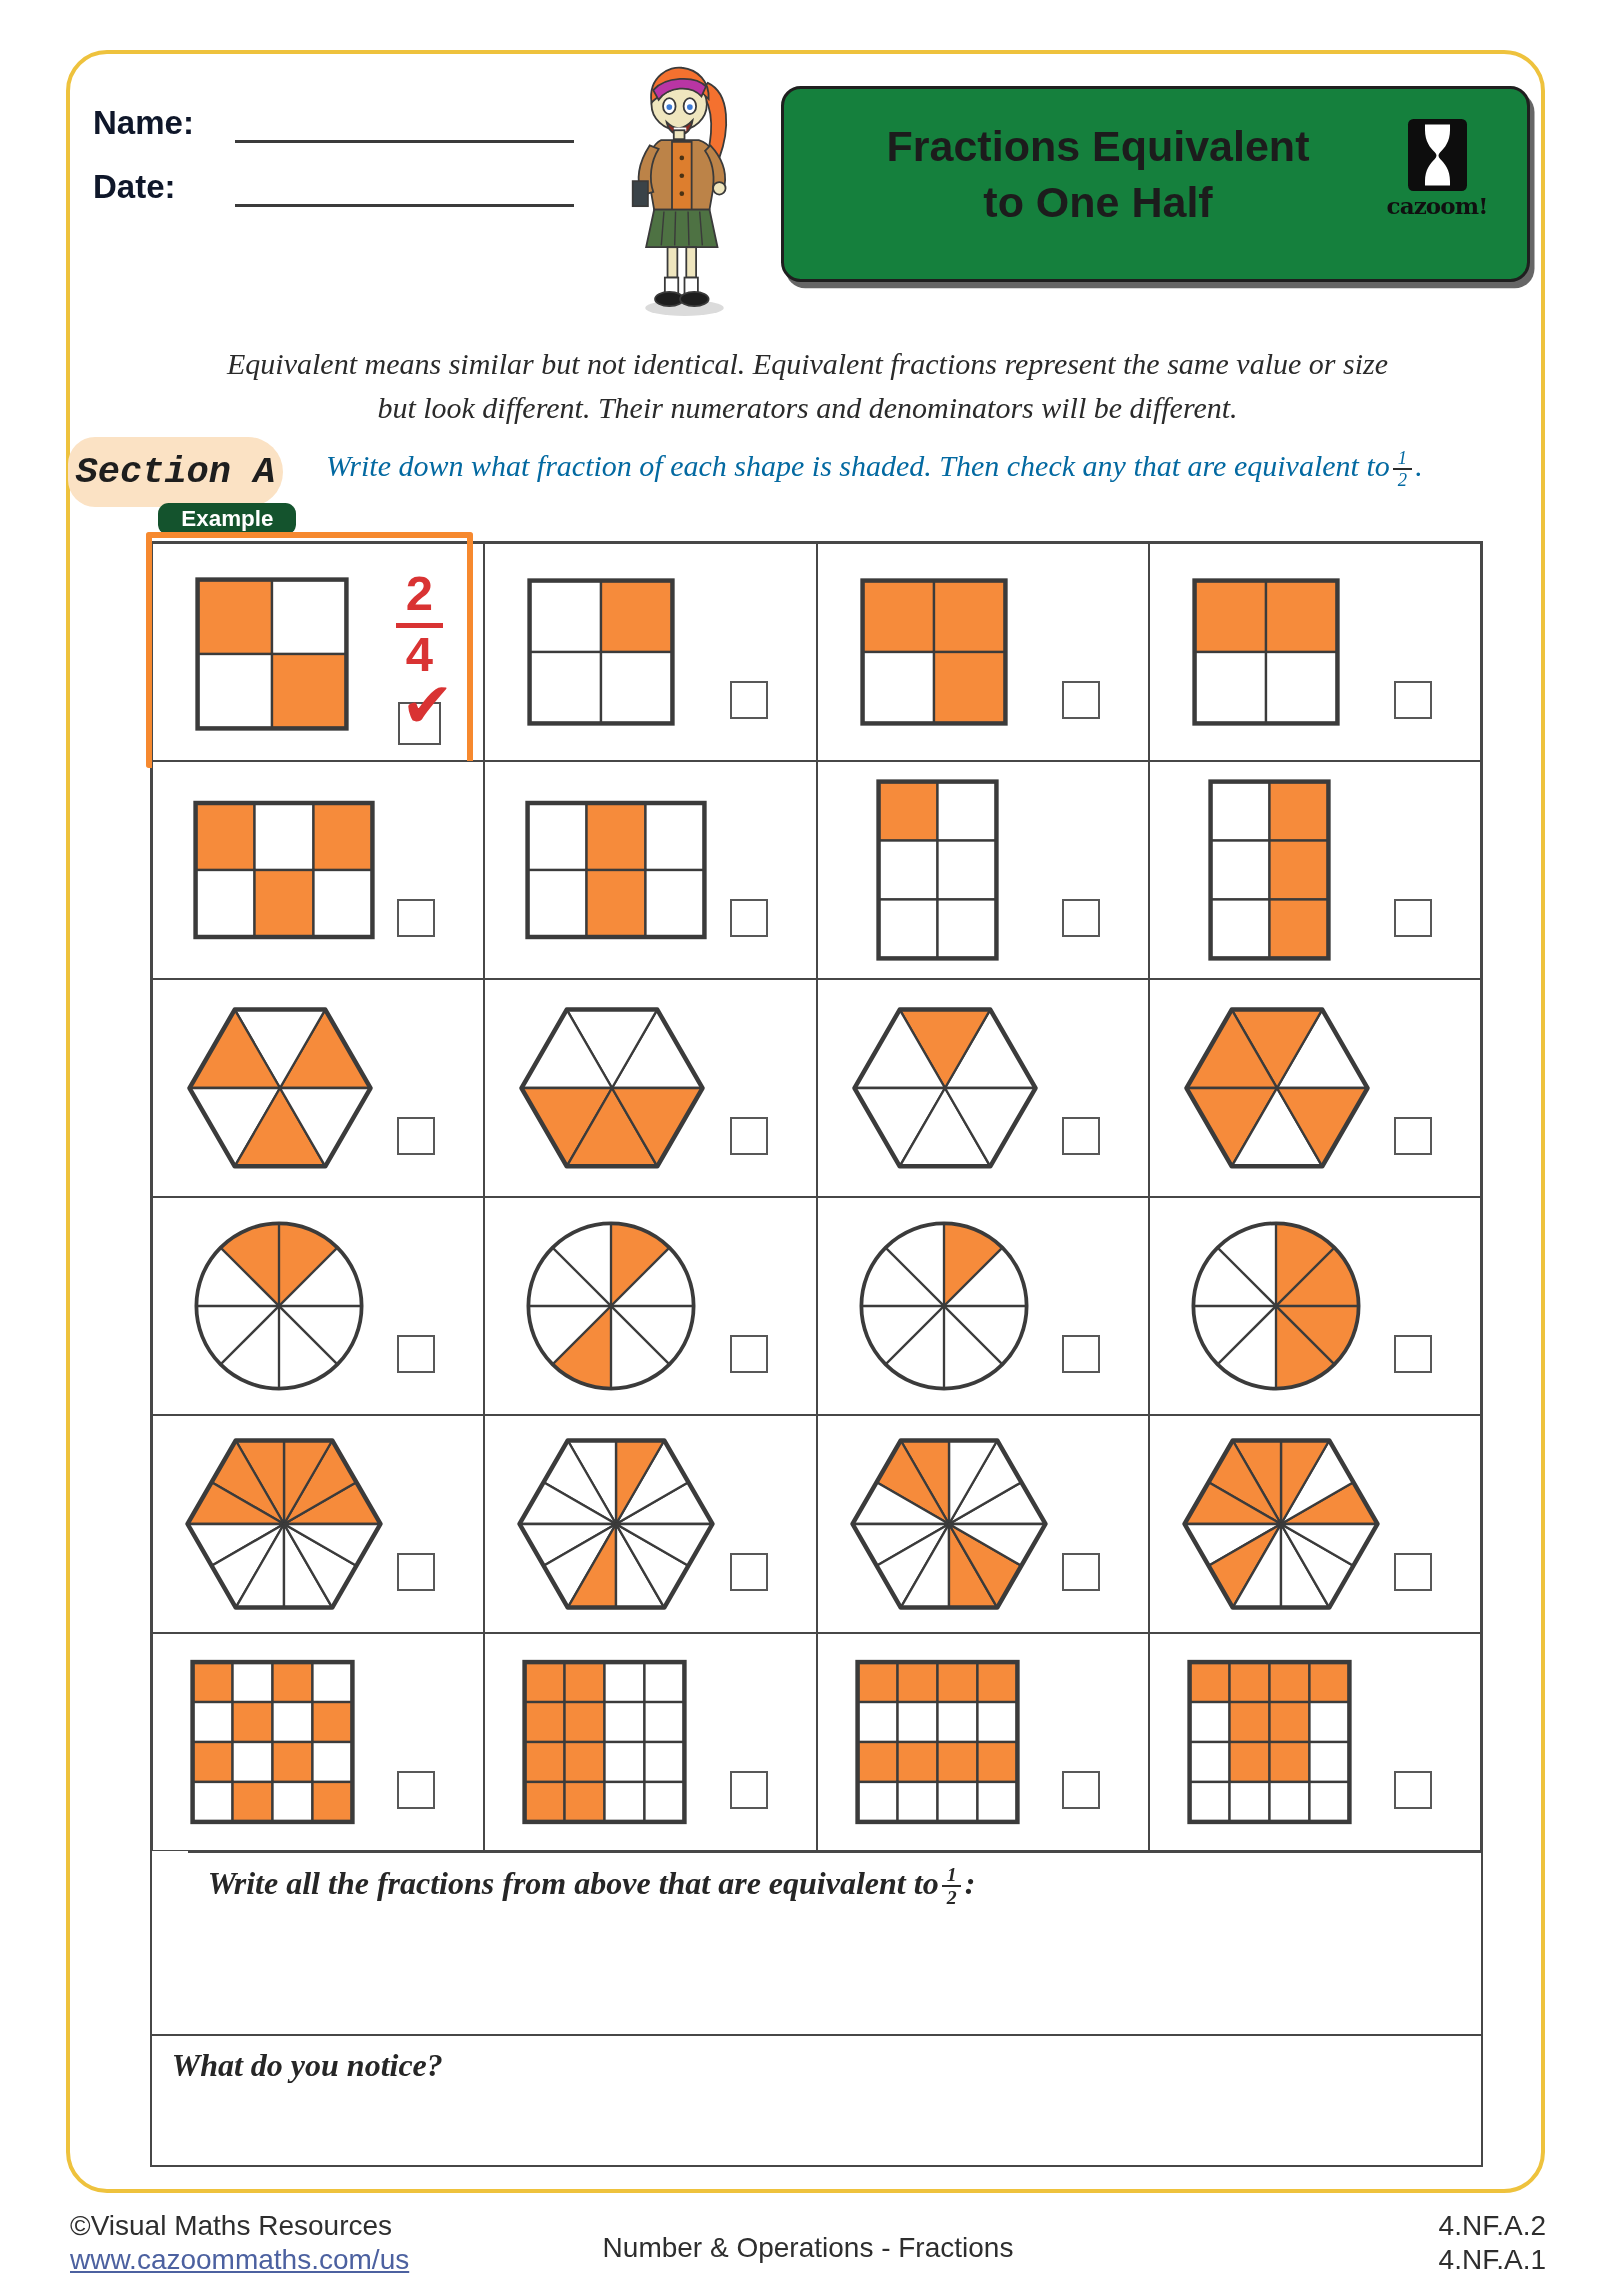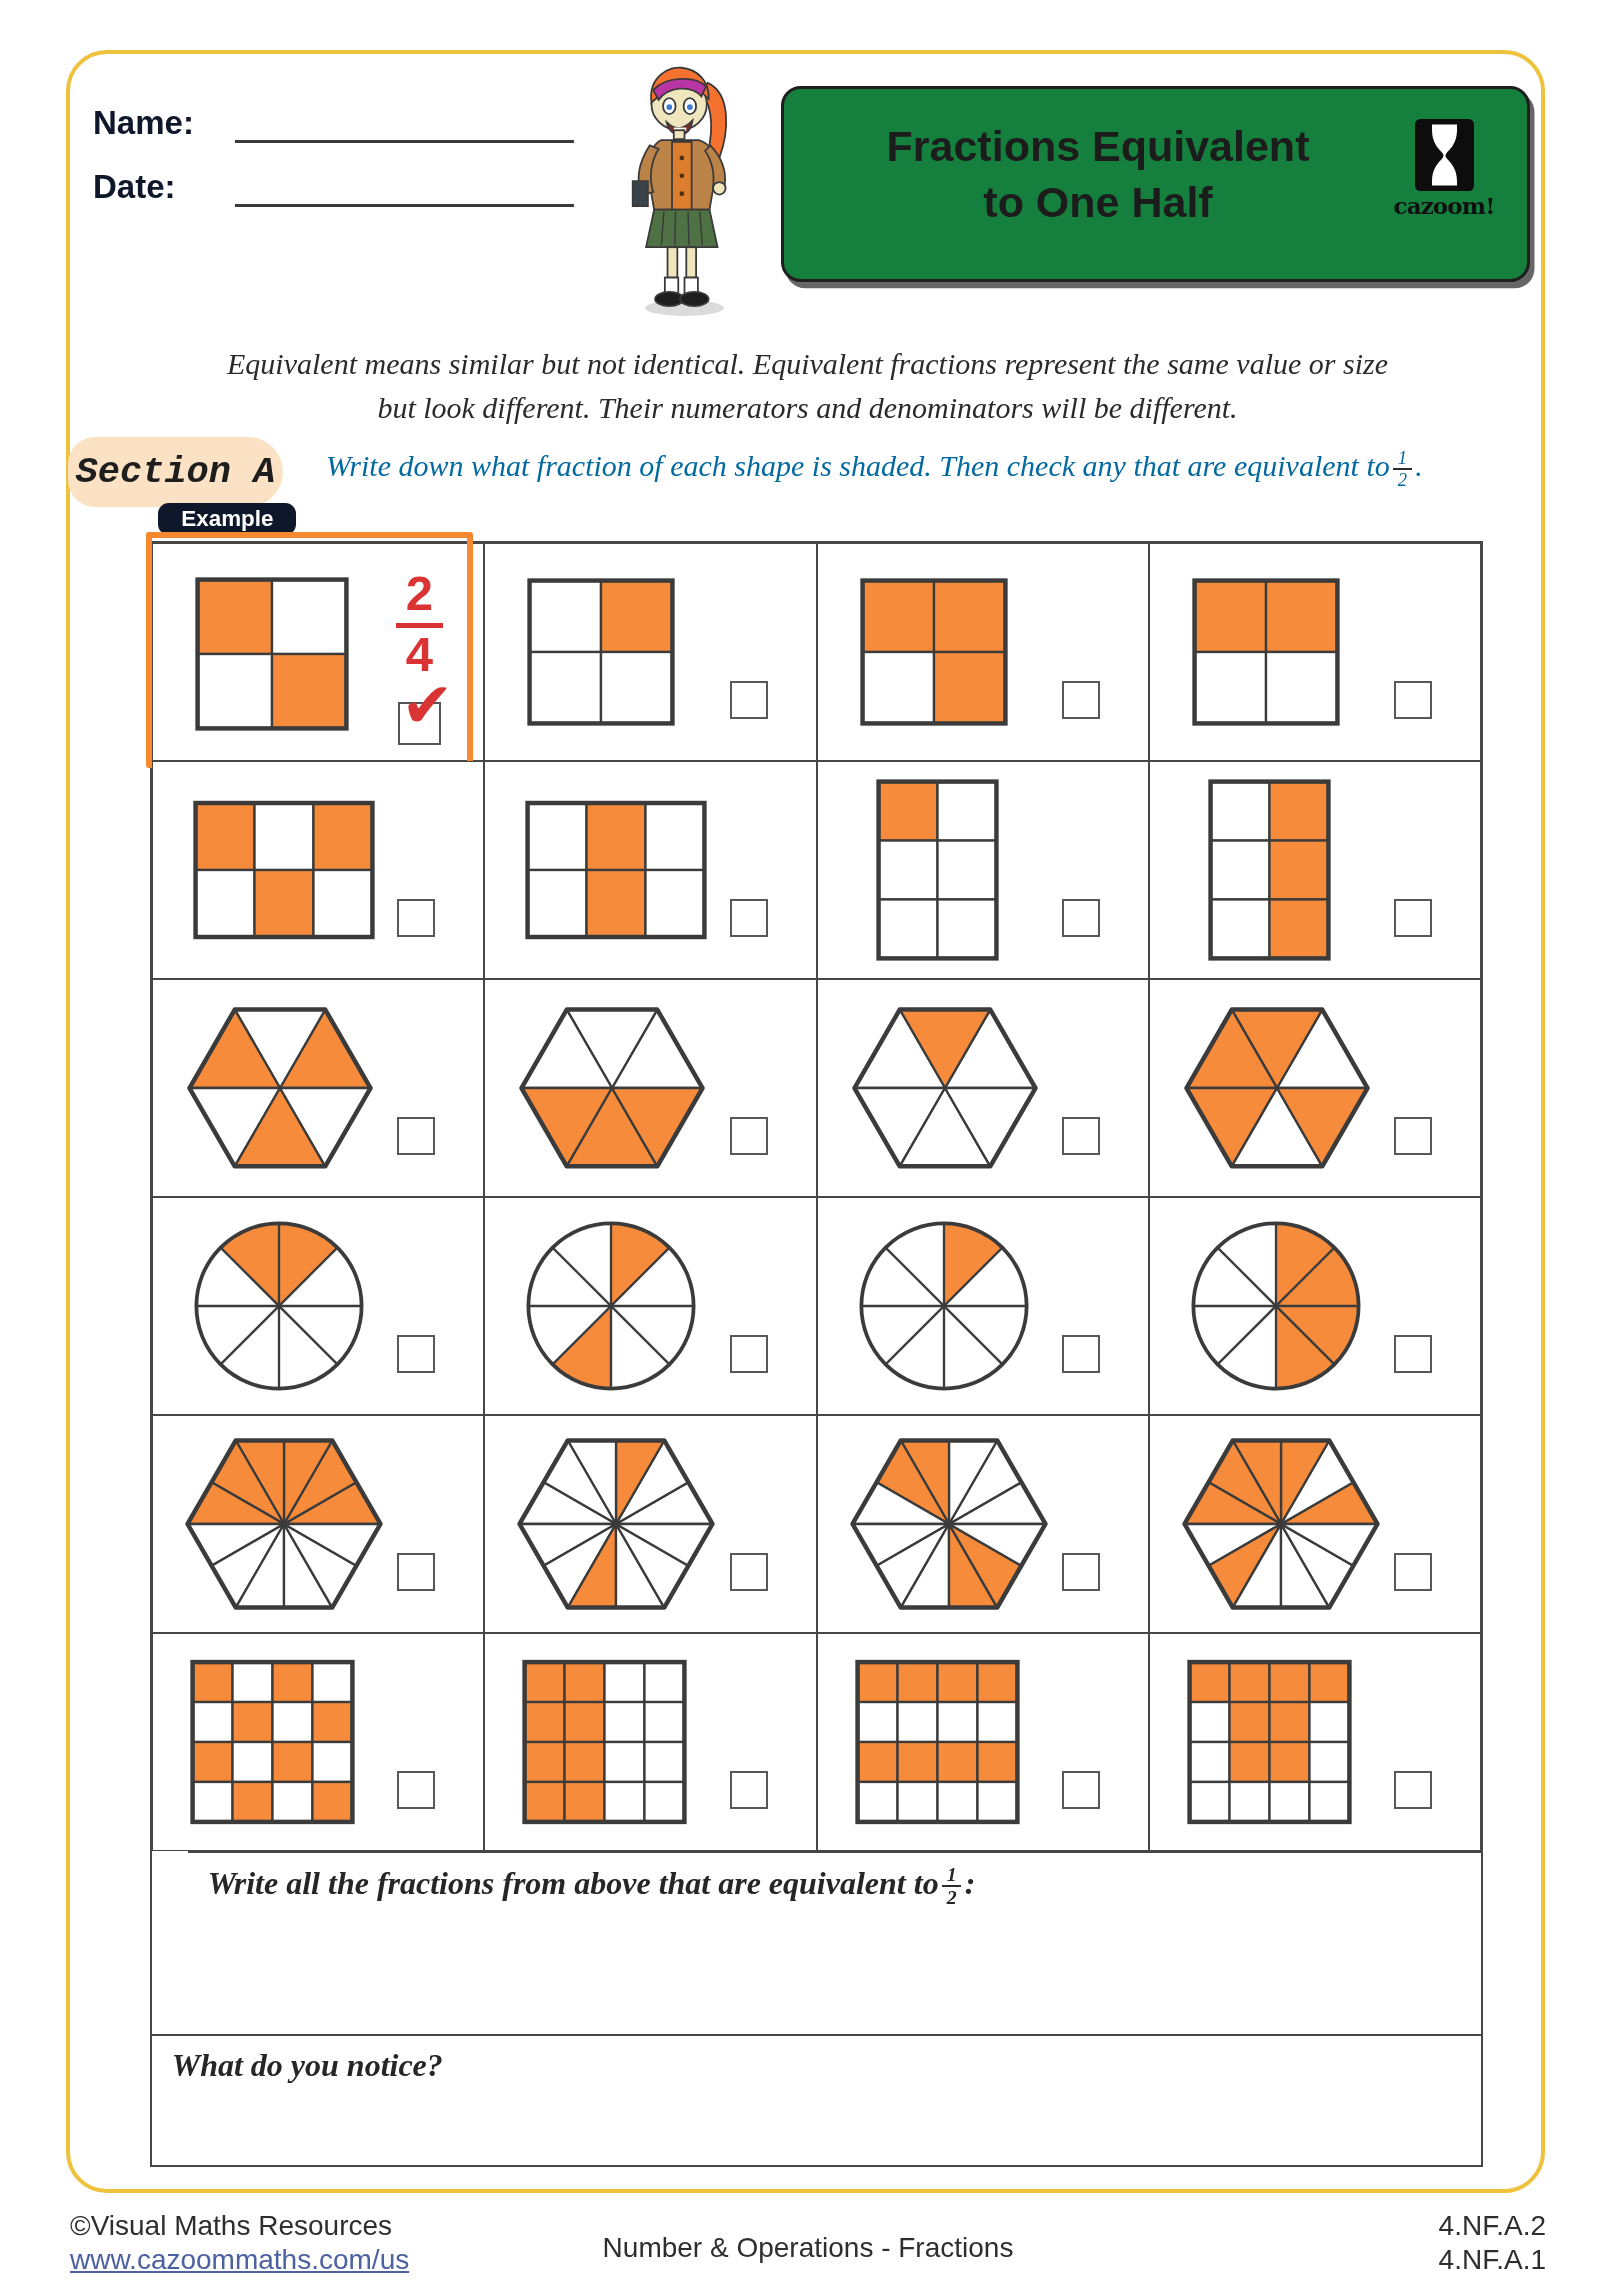--- a/index.html
+++ b/index.html
@@ -8,21 +8,21 @@
   .frame{position:absolute;left:66px;top:50px;width:1471px;height:2135px;
          border:4.5px solid #EEC23D;border-radius:41px;}
   
   .field-label{position:absolute;font-size:33px;font-weight:bold;color:#0f172a;}
   .field-line{position:absolute;height:0;border-bottom:3.1px solid #3b3b3b;}
   .mascot{position:absolute;left:622px;top:54px;}
   .title-box{position:absolute;left:781px;top:86px;width:743px;height:190px;background:#15803d;
              border:3.1px solid #1f1f1f;border-radius:19.7px;box-shadow:4.5px 6.3px 0 rgba(75,75,75,.85);}
   .title-text{position:absolute;left:32px;top:30px;width:564px;text-align:center;
               font-size:43px;font-weight:bold;line-height:1.3;color:#1c1c1c;}
-  .logo{position:absolute;right:25px;top:30px;width:116px;text-align:center;}
+  .logo{position:absolute;right:32px;top:30px;width:116px;text-align:center;}
   .logo-mark{width:59px;height:72px;background:#0d0d0d;border-radius:5.4px;margin:0 auto;position:relative;}
   .logo-mark svg{position:absolute;left:0;top:0;}
   .logo-text{font-family:"DejaVu Serif",serif;font-weight:bold;font-size:23px;color:#101010;margin-top:0.9px;letter-spacing:-0.9px;}
   
   .intro{position:absolute;left:125px;top:342px;width:1365px;text-align:center;
          font-family:"Liberation Serif",serif;font-style:italic;font-size:30px;line-height:1.45;color:#2a2a2a;}
   
   .sec-badge{position:absolute;left:68px;top:437px;width:215px;height:70px;background:#FBE2C4;
              border-radius:0 35px 35px 0;border-top-left-radius:27px;border-bottom-left-radius:27px;}
   .sec-badge span{display:block;text-align:center;line-height:70px;
@@ -32,21 +32,21 @@
   .frac{display:inline-block;vertical-align:middle;text-align:center;font-size:0.62em;line-height:1.08;margin:0 3.6px;}
   .frac .fnum{display:block;border-bottom:2.2px solid #2b2b2b;padding:0 4.5px;}
   .frac .fden{display:block;}
   
   .table{position:absolute;left:150px;top:541px;width:1329px;border:2.7px solid #474747;background:#fff;}
   #cells-grid{display:grid;grid-template-columns:repeat(4,1fr);grid-auto-rows:218px;}
   .cell{border:1.3px solid #474747;position:relative;background:#fff;}
   .shape{position:absolute;top:50%;transform:translateY(-50%);}
   .checkbox{position:absolute;right:48px;bottom:41px;width:34px;height:34px;border:2.7px solid #585858;background:#fff;}
   
-  .ex-tab{position:absolute;left:5.4px;top:-41px;width:138px;height:32px;background:#0f172a;color:#fff;
+  .ex-tab{position:absolute;left:5.4px;top:-41px;width:138px;height:32px;background:#14532d;color:#fff;
           font-weight:bold;font-size:22.4px;text-align:center;line-height:32px;border-radius:10.7px;}
   .ex-box{position:absolute;left:-7.2px;top:-11.6px;width:315px;height:224px;border:6.3px solid #F6892F;
           border-radius:2.7px;pointer-events:none;}
   .ex-shape{position:absolute;left:41px;top:32px;}
   .ex-frac{position:absolute;left:226px;top:25px;width:81px;text-align:center;color:#D93333;
            font-weight:bold;font-size:49px;line-height:1.0;}
   .ex-frac .num{display:block;width:47px;margin:0 auto;padding-bottom:4.5px;border-bottom:5.4px solid #D93333;}
   .ex-frac .den{display:block;padding-top:2.7px;}
   .ex-check{position:absolute;left:245px;top:158px;width:39px;height:39px;border:2.7px solid #555;background:#fff;}
   .ex-check .mark{position:absolute;left:0.9px;top:-29.6px;font-size:63px;font-weight:bold;color:#D93333;

